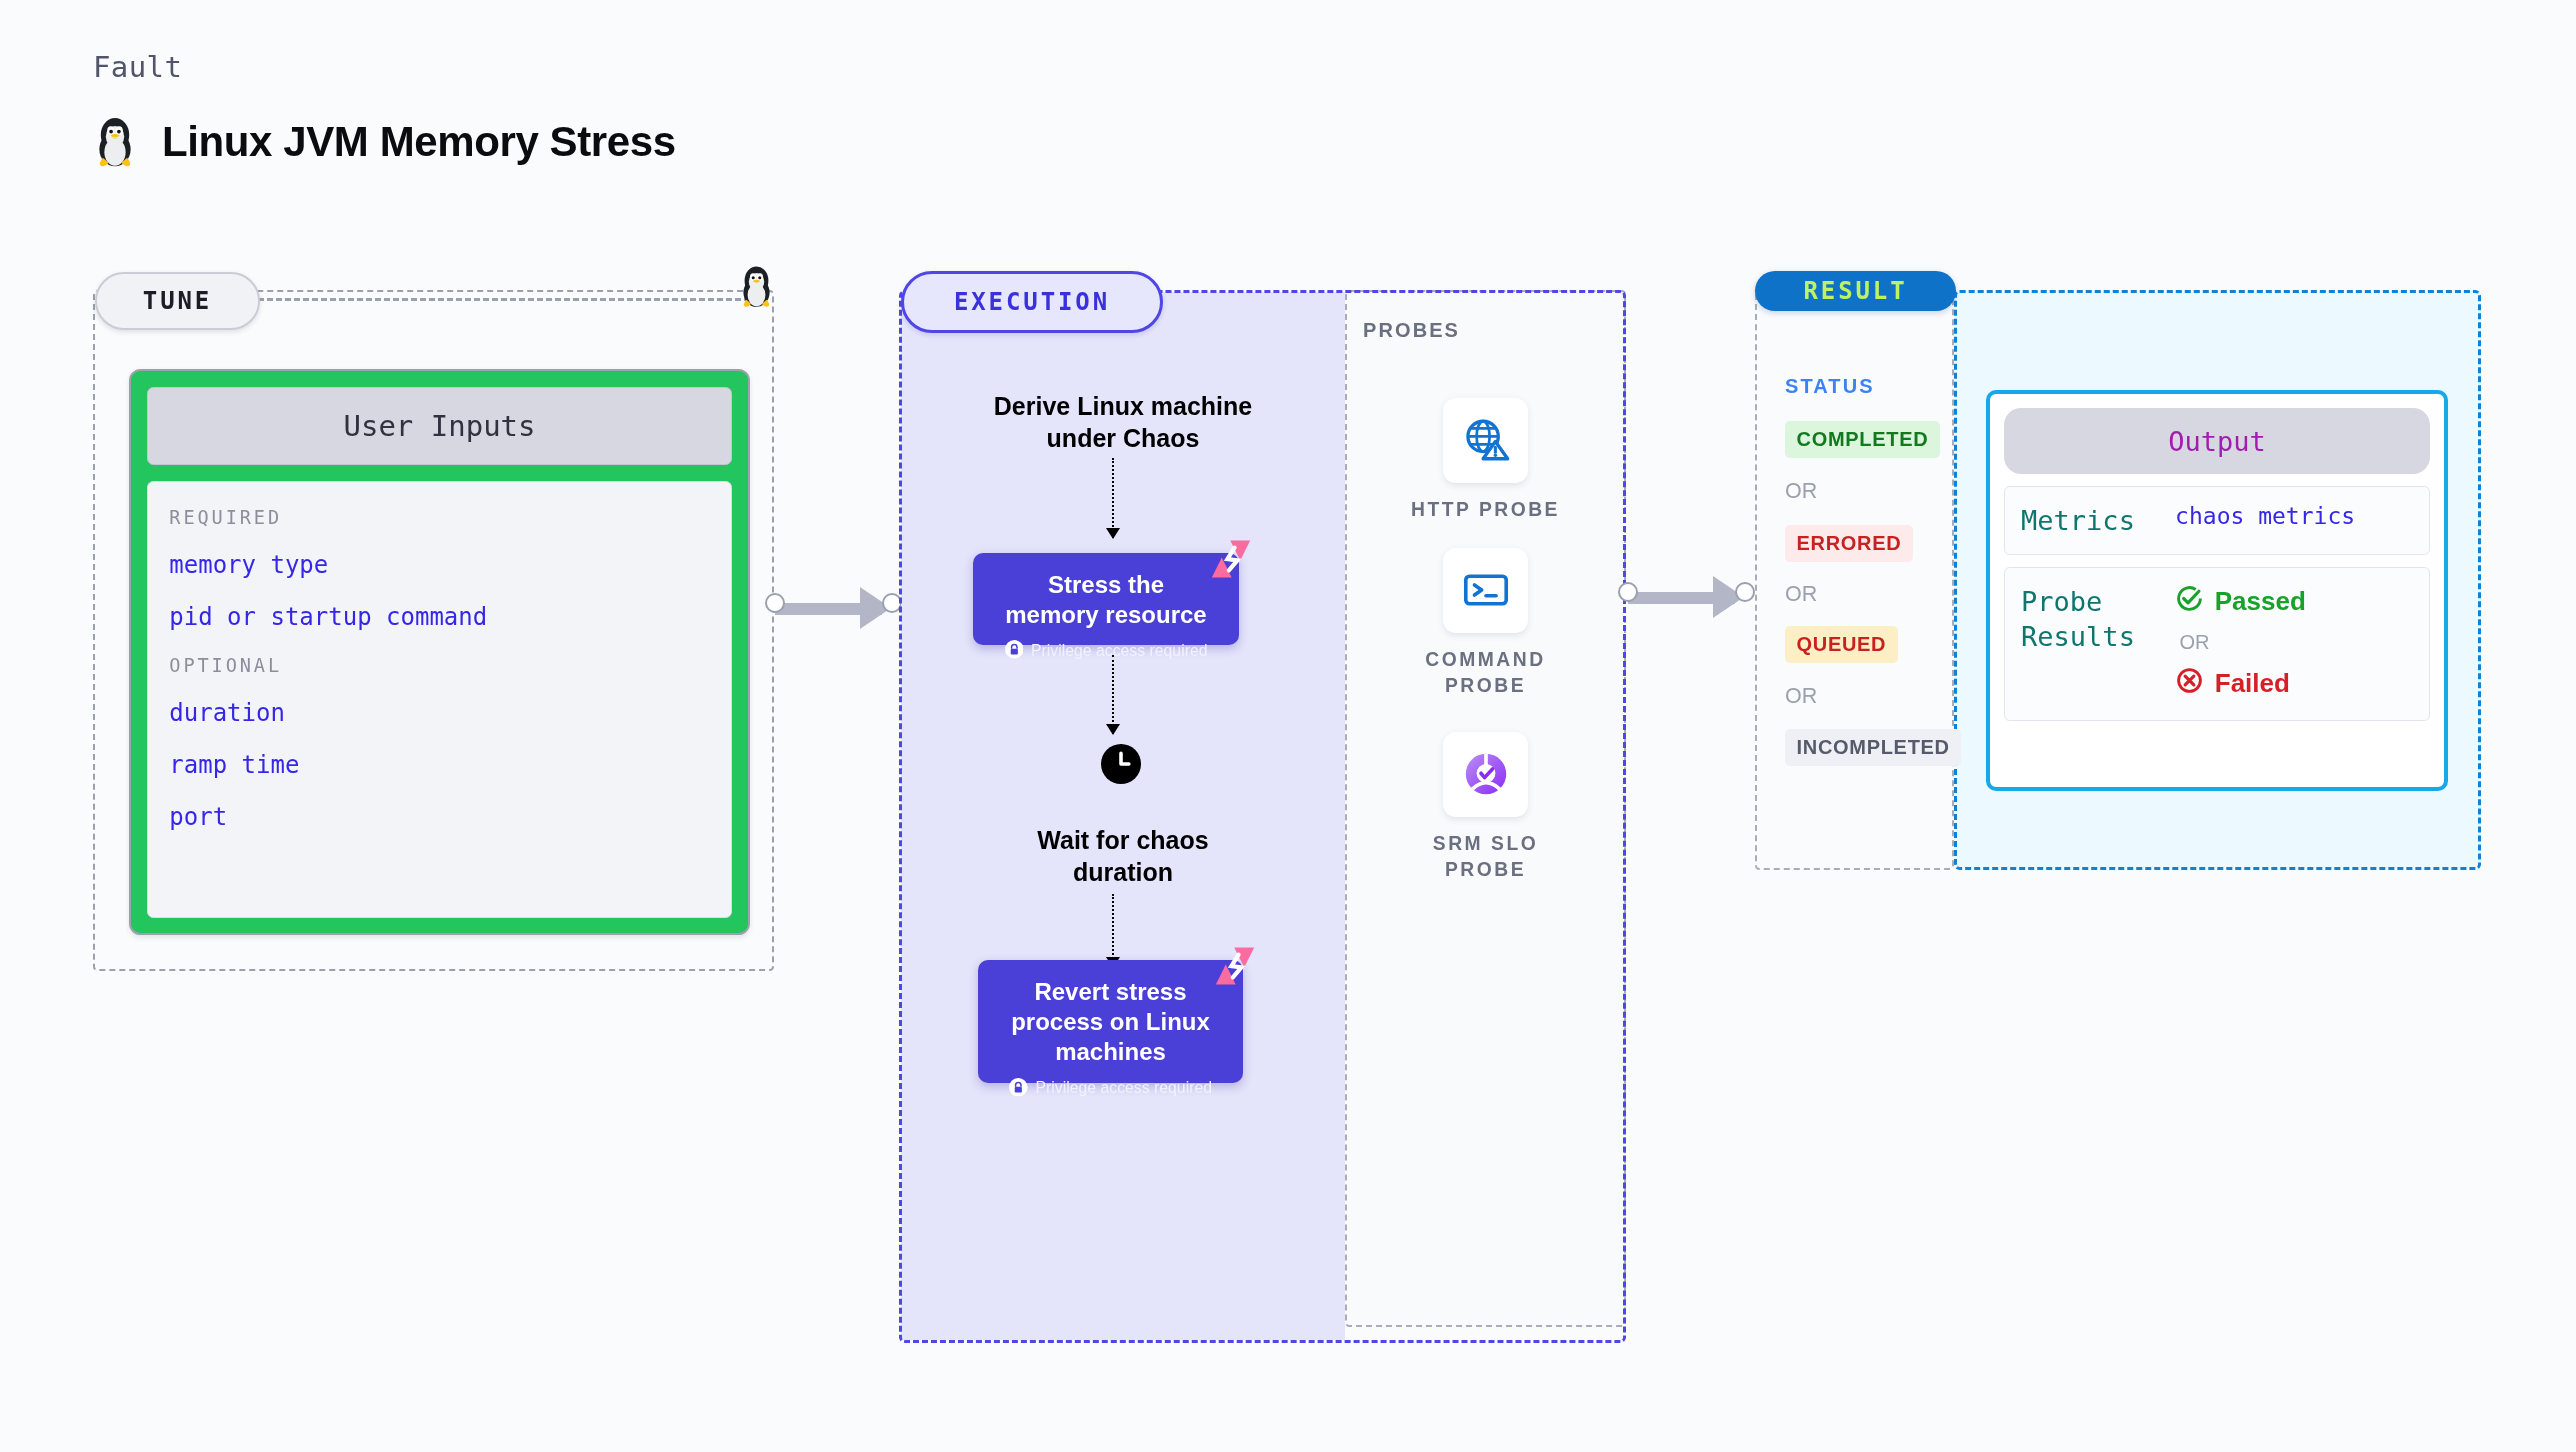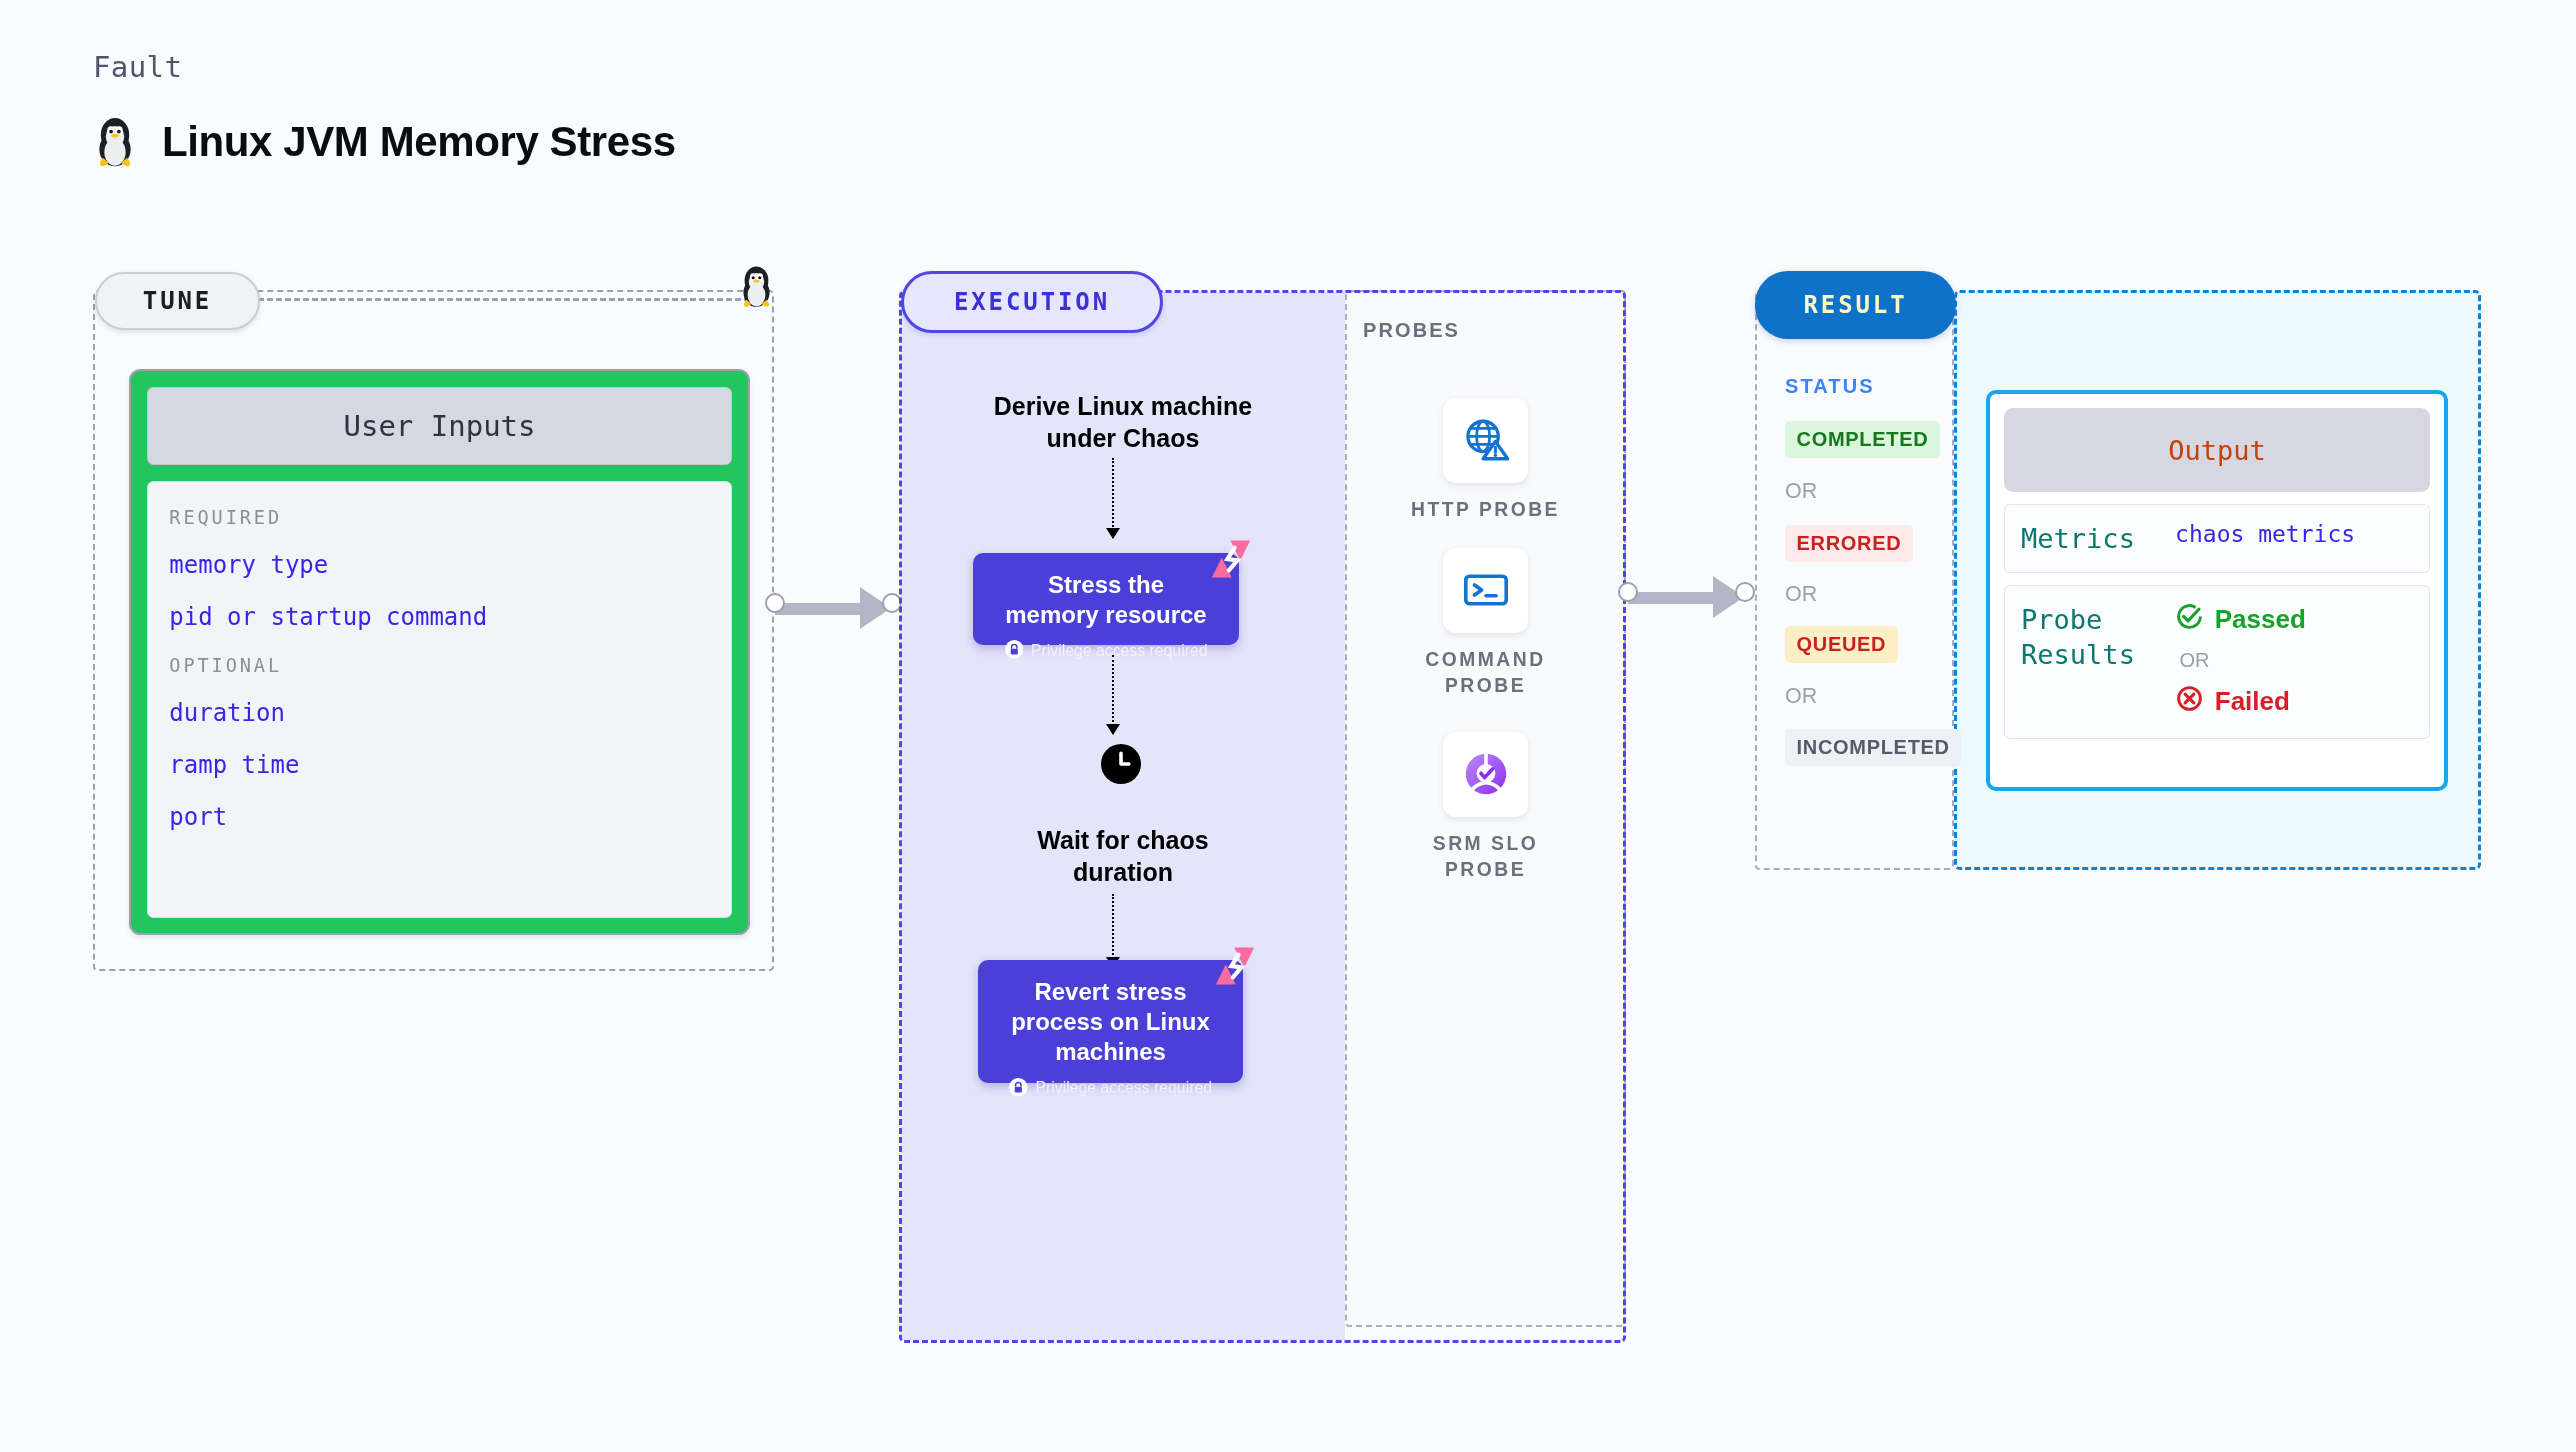--- a/index.html
+++ b/index.html
@@ -230,23 +230,23 @@
     border-radius: 4.3px;
     background: #fafbfd;
   }
   #result-output-region {
     left: 1954px; top: 290px; width: 527px; height: 580px;
     border: 3.6px dashed #1082d6;
     border-radius: 5.7px;
     background: #ecfaff;
   }
   #result-tag {
-    left: 1755px; top: 271px; width: 201px; height: 68px;
+    left: 1755px; top: 271px; width: 201px; height: 40px;
     background: #0e72c8;
-    color: #fef9c3;
+    color: #bef264;
     font-size: 24px;
     box-shadow: 0 2.1px 6.4px rgba(10,70,130,.22);
   }
   #status-title {
     position: absolute; left: 1785px; top: 375px;
     font-size: 20px; font-weight: bold; letter-spacing: 2.1px;
     color: #3b82f6;
   }
   .status-badge {
     position: absolute;
@@ -266,26 +266,26 @@
   #output-card {
     position: absolute;
     left: 1986px; top: 390px; width: 462px; height: 401px;
     background: #ffffff;
     border: 4.3px solid #16a8e8;
     border-radius: 10px;
     box-sizing: border-box;
     padding: 14.3px;
   }
   #output-header {
-    height: 84px;
+    height: 66px;
     background: #d6d7e1;
-    border-radius: 9px;
+    border-radius: 17px;
     display: flex; align-items: center; justify-content: center;
     font-family: "DejaVu Sans Mono", monospace;
-    font-size: 27px; color: #c2410c;
+    font-size: 27px; color: #a21caf;
   }
   .out-section {
     margin-top: 12px;
     border: 1.4px solid #e3e5ec;
     border-radius: 5.7px;
     background: #fbfcfe;
     display: flex;
     padding: 15.8px 0 15.8px 15.8px;
     box-sizing: border-box;
   }

